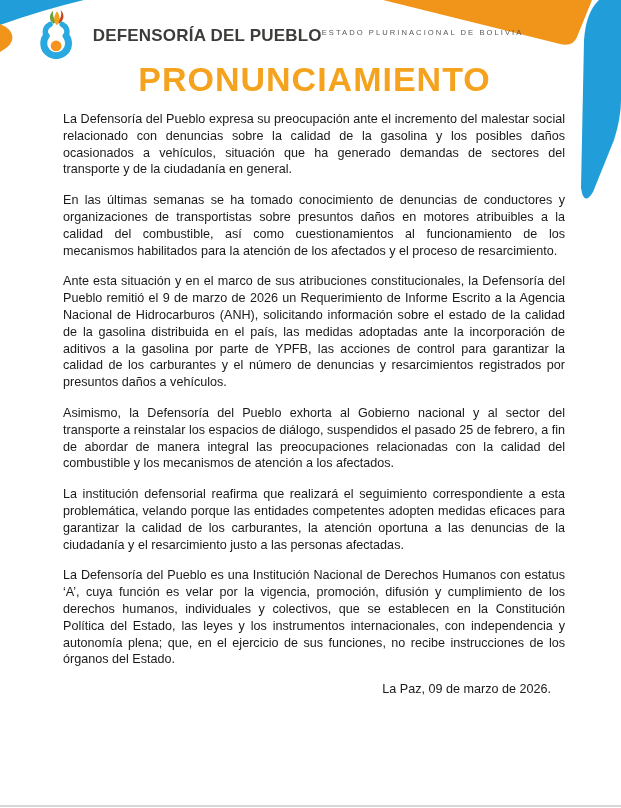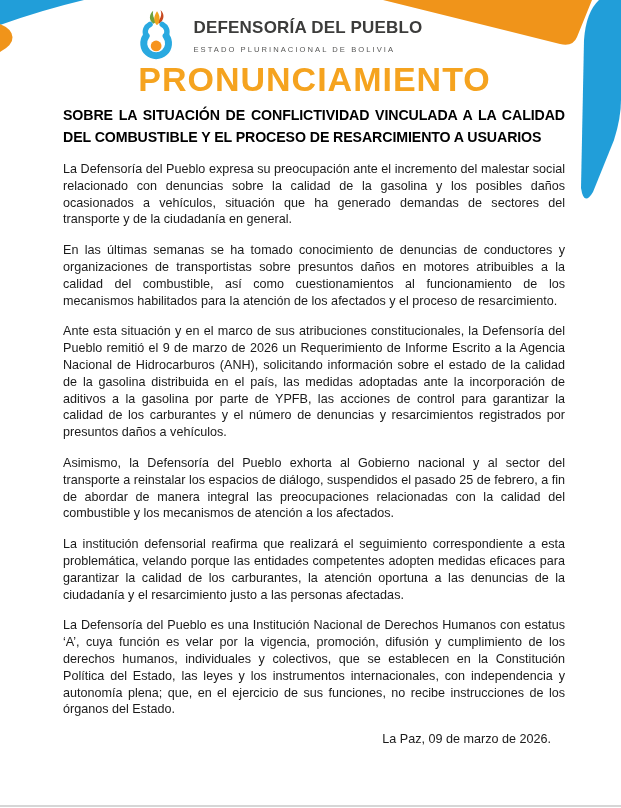--- a/index.html
+++ b/index.html
@@ -22,28 +22,28 @@
   }
   .content { position: relative; z-index: 1; }
 
   .logo-row {
     display: flex; align-items: center; justify-content: center;
     gap: 9px;
     padding-top: 10px;
     transform: translateX(-34px);
   }
   .logo-icon { width: 54px; height: 52px; flex: 0 0 auto; }
-  .logo-text { display: flex; flex-direction: column; }
+  .logo-text { display: flex; flex-direction: row; }
   .org-name {
     font-size: 17px; font-weight: bold; color: #3c3c3b;
     letter-spacing: 0.2px; line-height: 18px;
   }
   .org-tagline {
     font-size: 7.6px; color: #575756;
-    letter-spacing: 2.05px; margin-top: 8px;
+    letter-spacing: 2.05px; margin-top: 1px;
   }
 
   .doc-title {
     text-align: center;
     font-size: 34px; font-weight: bold;
     letter-spacing: 1px;
     color: var(--title-orange, #F5A31F);
     margin-top: -2px;
     line-height: 38px;
     padding-left: 8px;
@@ -104,21 +104,20 @@
         <circle cx="27" cy="41.5" r="6.2" fill="#F7941D"></circle>
       </svg>
       <div class="logo-text">
         <span class="org-name">DEFENSORÍA DEL PUEBLO</span>
         <span class="org-tagline">ESTADO PLURINACIONAL DE BOLIVIA</span>
       </div>
     </div>
 
     <div class="doc-title">PRONUNCIAMIENTO</div>
 
-    <div class="doc-subtitle">SOBRE LA SITUACIÓN DE CONFLICTIVIDAD VINCULADA A LA CALIDAD DEL COMBUSTIBLE Y EL PROCESO DE RESARCIMIENTO A USUARIOS</div>
 
     <div class="doc-body">
       <p>La Defensoría del Pueblo expresa su preocupación ante el incremento del malestar social relacionado con denuncias sobre la calidad de la gasolina y los posibles daños ocasionados a vehículos, situación que ha generado demandas de sectores del transporte y de la ciudadanía en general.</p>
       <p>En las últimas semanas se ha tomado conocimiento de denuncias de conductores y organizaciones de transportistas sobre presuntos daños en motores atribuibles a la calidad del combustible, así como cuestionamientos al funcionamiento de los mecanismos habilitados para la atención de los afectados y el proceso de resarcimiento.</p>
       <p>Ante esta situación y en el marco de sus atribuciones constitucionales, la Defensoría del Pueblo remitió el 9 de marzo de 2026 un Requerimiento de Informe Escrito a la Agencia Nacional de Hidrocarburos (ANH), solicitando información sobre el estado de la calidad de la gasolina distribuida en el país, las medidas adoptadas ante la incorporación de aditivos a la gasolina por parte de YPFB, las acciones de control para garantizar la calidad de los carburantes y el número de denuncias y resarcimientos registrados por presuntos daños a vehículos.</p>
       <p>Asimismo, la Defensoría del Pueblo exhorta al Gobierno nacional y al sector del transporte a reinstalar los espacios de diálogo, suspendidos el pasado 25 de febrero, a fin de abordar de manera integral las preocupaciones relacionadas con la calidad del combustible y los mecanismos de atención a los afectados.</p>
       <p>La institución defensorial reafirma que realizará el seguimiento correspondiente a esta problemática, velando porque las entidades competentes adopten medidas eficaces para garantizar la calidad de los carburantes, la atención oportuna a las denuncias de la ciudadanía y el resarcimiento justo a las personas afectadas.</p>
       <p>La Defensoría del Pueblo es una Institución Nacional de Derechos Humanos con estatus ‘A’, cuya función es velar por la vigencia, promoción, difusión y cumplimiento de los derechos humanos, individuales y colectivos, que se establecen en la Constitución Política del Estado, las leyes y los instrumentos internacionales, con independencia y autonomía plena; que, en el ejercicio de sus funciones, no recibe instrucciones de los órganos del Estado.</p>
     </div>
 

